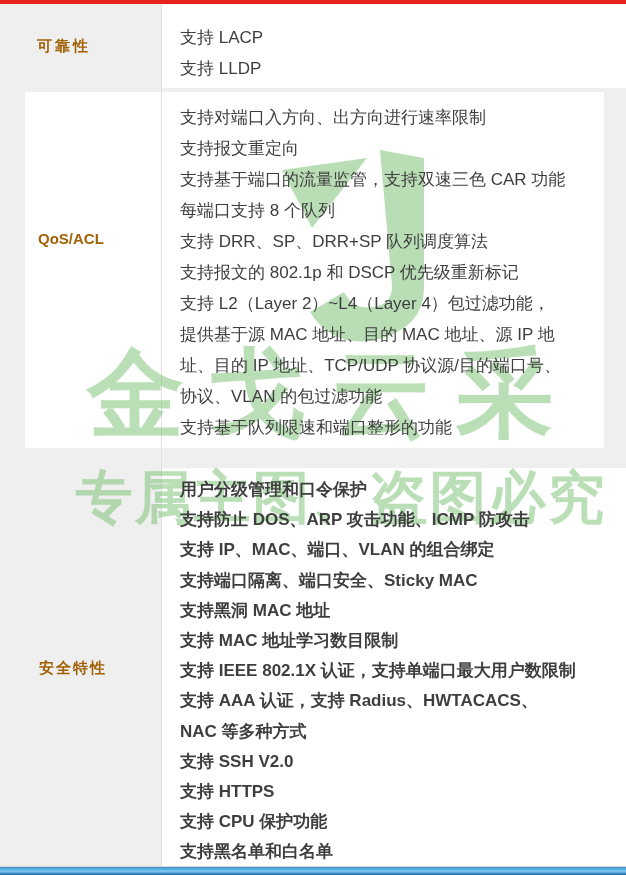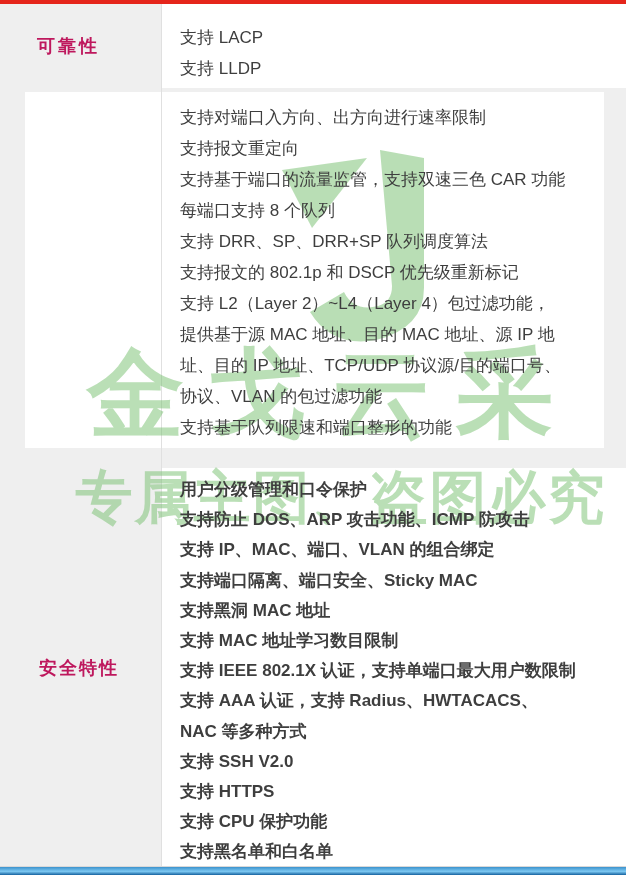--- a/index.html
+++ b/index.html
@@ -15,21 +15,21 @@
   
   #col-divider{position:absolute;left:161px;top:4px;width:1px;height:864px;background:#e0e0e0;z-index:2;}
   
   .panel{position:absolute;background:#ffffff;z-index:1;}
   #row1-panel{left:161px;top:4px;width:465px;height:84px;}
   #row2-card{left:25px;top:92px;width:579px;height:356px;}
   #row3-panel{left:161px;top:468px;width:465px;height:400px;}
   
   .row-label{
     position:absolute;z-index:3;
-    font-weight:bold;font-size:18px;color:#be185d;
+    font-weight:bold;font-size:15px;color:#a16207;
     display:flex;align-items:center;
   }
   #row1-label{left:0;top:4px;width:161px;height:84px;padding-left:37px;letter-spacing:3px;box-sizing:border-box;}
   #row2-label{left:38px;top:224px;height:28px;letter-spacing:0;}
   #row3-label{left:0;top:468px;width:129px;height:400px;padding-left:39px;letter-spacing:2px;box-sizing:border-box;}
   
   .lines{position:absolute;z-index:3;color:#3e3e3e;font-size:17px;}
   #row1-lines{left:180px;top:22px;line-height:31px;}
   #row2-lines{left:180px;top:102px;line-height:31px;}
   #row3-lines{left:180px;top:475px;line-height:30.2px;font-weight:bold;}
@@ -68,20 +68,21 @@
   <div id="col-divider"></div>
 
   <svg id="wm-logo" class="wm" viewBox="0 0 170 195" xmlns="http://www.w3.org/2000/svg">
     <path d="M10 20 L95 8 L40 78 Z" fill="#76bf6e"></path>
     <path d="M108 0 L152 8 L152 138 Q152 178 104 190 Q60 198 38 162 L72 142 Q82 162 106 156 Q120 152 120 136 Z" fill="#76bf6e"></path>
   </svg>
   <div id="wm-title" class="wm">金戈云采</div>
   <div id="wm-subtitle" class="wm">专属主图、盗图必究</div>
 
   <div id="row1-label" class="row-label">可靠性</div>
+  <div id="row2-label" class="row-label">QoS/ACL</div>
   <div id="row3-label" class="row-label">安全特性</div>
 
   <div id="row1-lines" class="lines">
       <div class="line">支持 LACP</div>
       <div class="line">支持 LLDP</div>
     </div>
   <div id="row2-lines" class="lines">
       <div class="line">支持对端口入方向、出方向进行速率限制</div>
       <div class="line">支持报文重定向</div>
       <div class="line">支持基于端口的流量监管，支持双速三色 CAR 功能</div>

